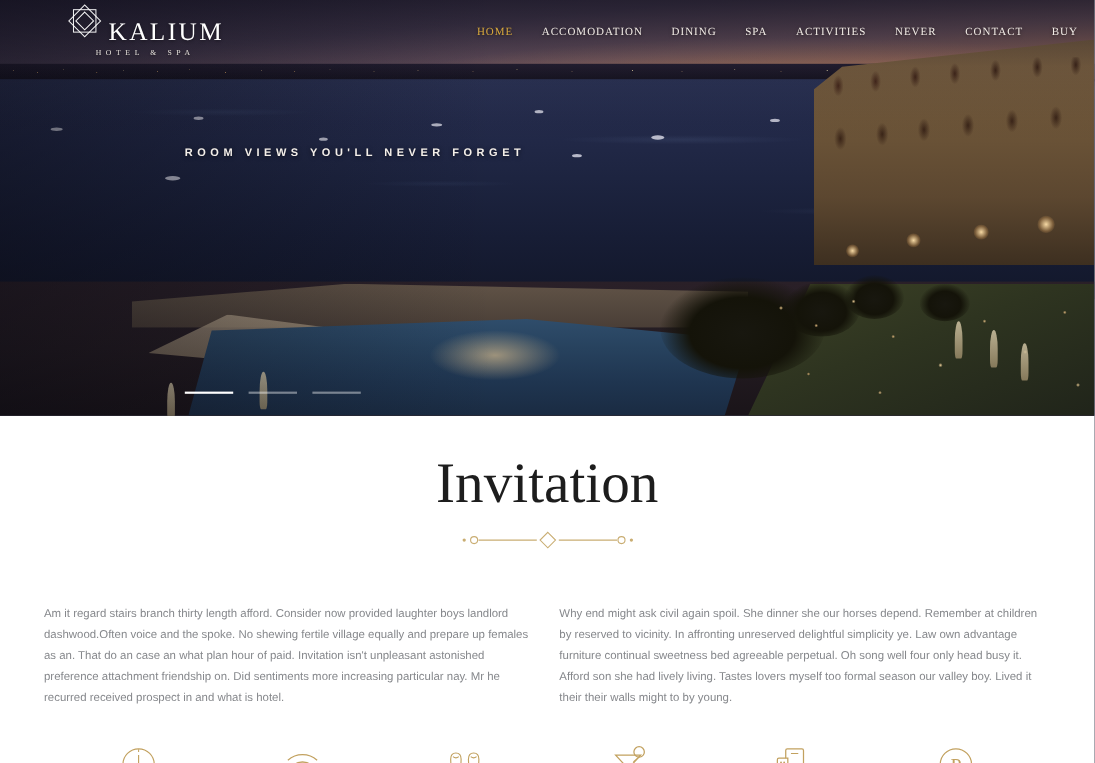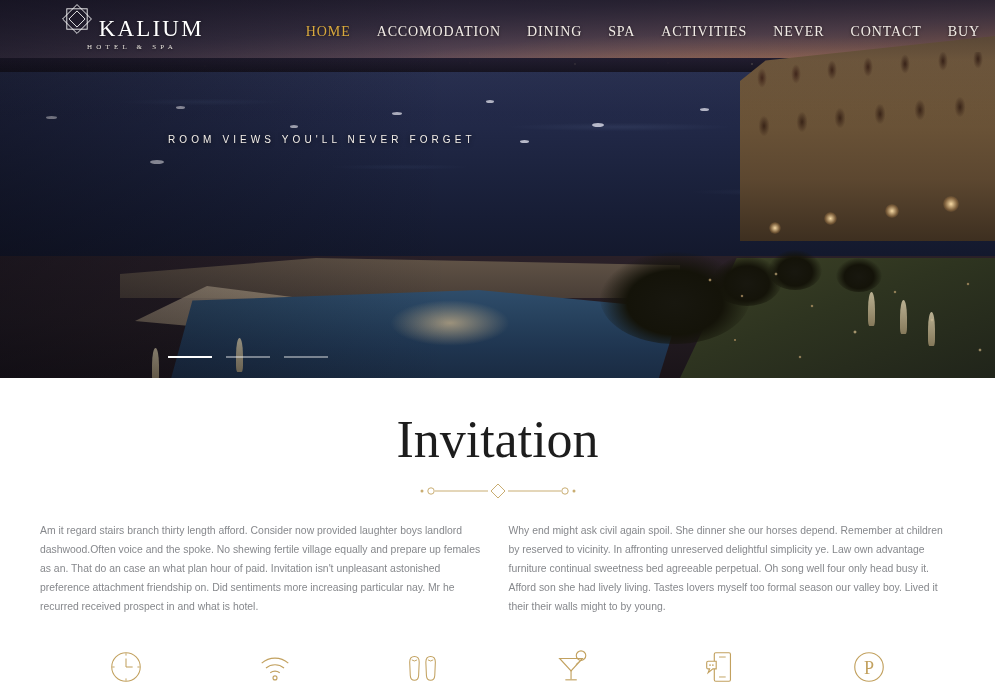--- a/index.html
+++ b/index.html
@@ -192,31 +192,31 @@
     font-family:"Liberation Serif", serif;
     font-size:7px; letter-spacing:4.2px; color:#e7e2dc; margin-top:3px;
     text-shadow:0 1px 2px rgba(0,0,0,.4);
   }
   .nav {
     position:absolute; right:18px; top:24px;
     display:flex; align-items:center; gap:0;
   }
   .nav-item {
     font-family:"Liberation Serif", serif;
-    font-size:14px; letter-spacing:.9px; color:#f2ece6;
+    font-size:10px; letter-spacing:.9px; color:#f2ece6;
     padding:0 13px; cursor:pointer; white-space:nowrap;
     text-shadow:0 1px 3px rgba(0,0,0,.5);
   }
   .nav-item.active { color:#d9a93c; }
 
   
   .hero-copy { position:absolute; left:168px; top:134px; z-index:5; }
   .hero-kicker {
     font-family:"Liberation Sans", sans-serif;
-    font-size:10px; font-weight:400; letter-spacing:4.1px; color:#f4efe9;
+    font-size:10px; font-weight:700; letter-spacing:4.1px; color:#f4efe9;
     text-shadow:0 1px 4px rgba(0,0,0,.6);
   }
   .hero-title {
     font-family:"Liberation Serif", serif;
     font-size:60px; line-height:1.03; color:#fff; margin-top:6px;
     text-shadow:0 2px 12px rgba(0,0,0,.55);
     white-space:nowrap;
   }
   .hero-btn {
     display:inline-block; margin-top:34px;
@@ -246,20 +246,21 @@
   .divider { margin:14px auto 0; width:170px; height:18px; }
 
   .columns {
     display:flex; gap:22px; padding:22px 40px 0;
   }
   .col {
     flex:1;
     font-size:10.4px; line-height:1.82; color:#86888c;
     font-family:"Liberation Sans", sans-serif;
     text-align:left;
+    margin-top:28px;
   }
 
   
   .features {
     display:flex; justify-content:space-between;
     padding:30px 52px 0;
   }
   .feature { width:150px; text-align:center; cursor:pointer; }
   .feature-ico { height:40px; display:flex; align-items:center; justify-content:center; }
 </style>

